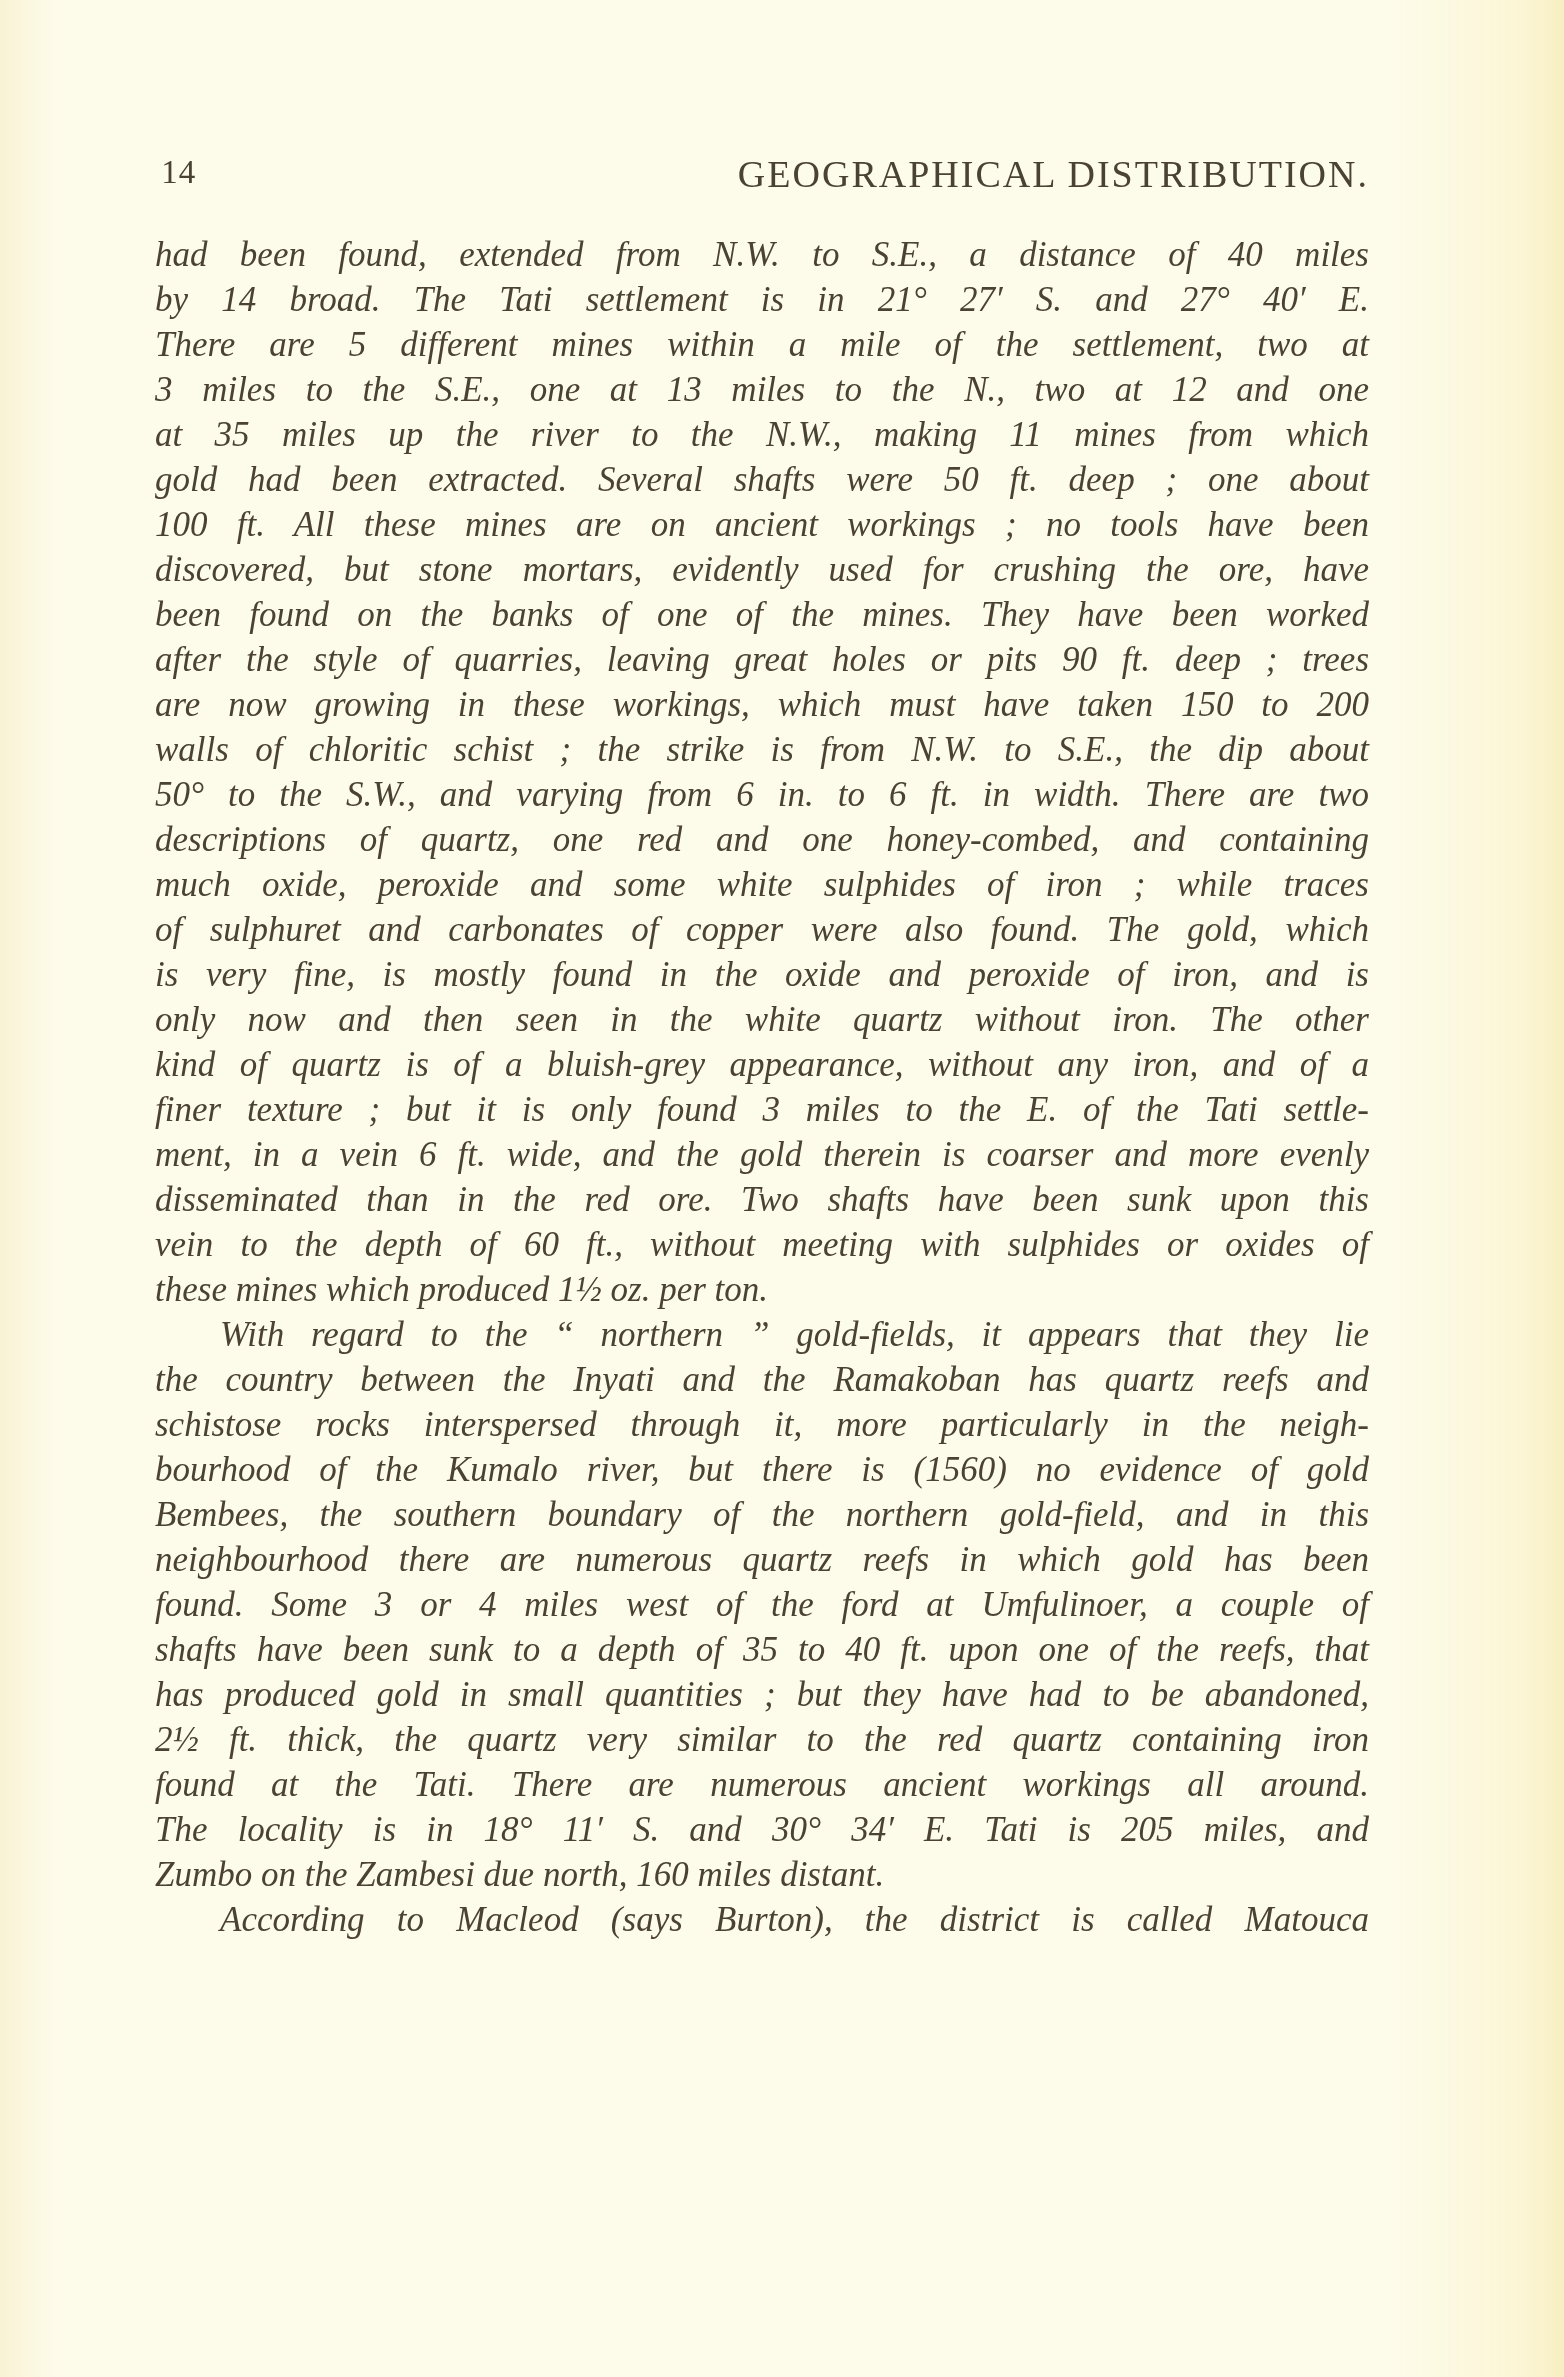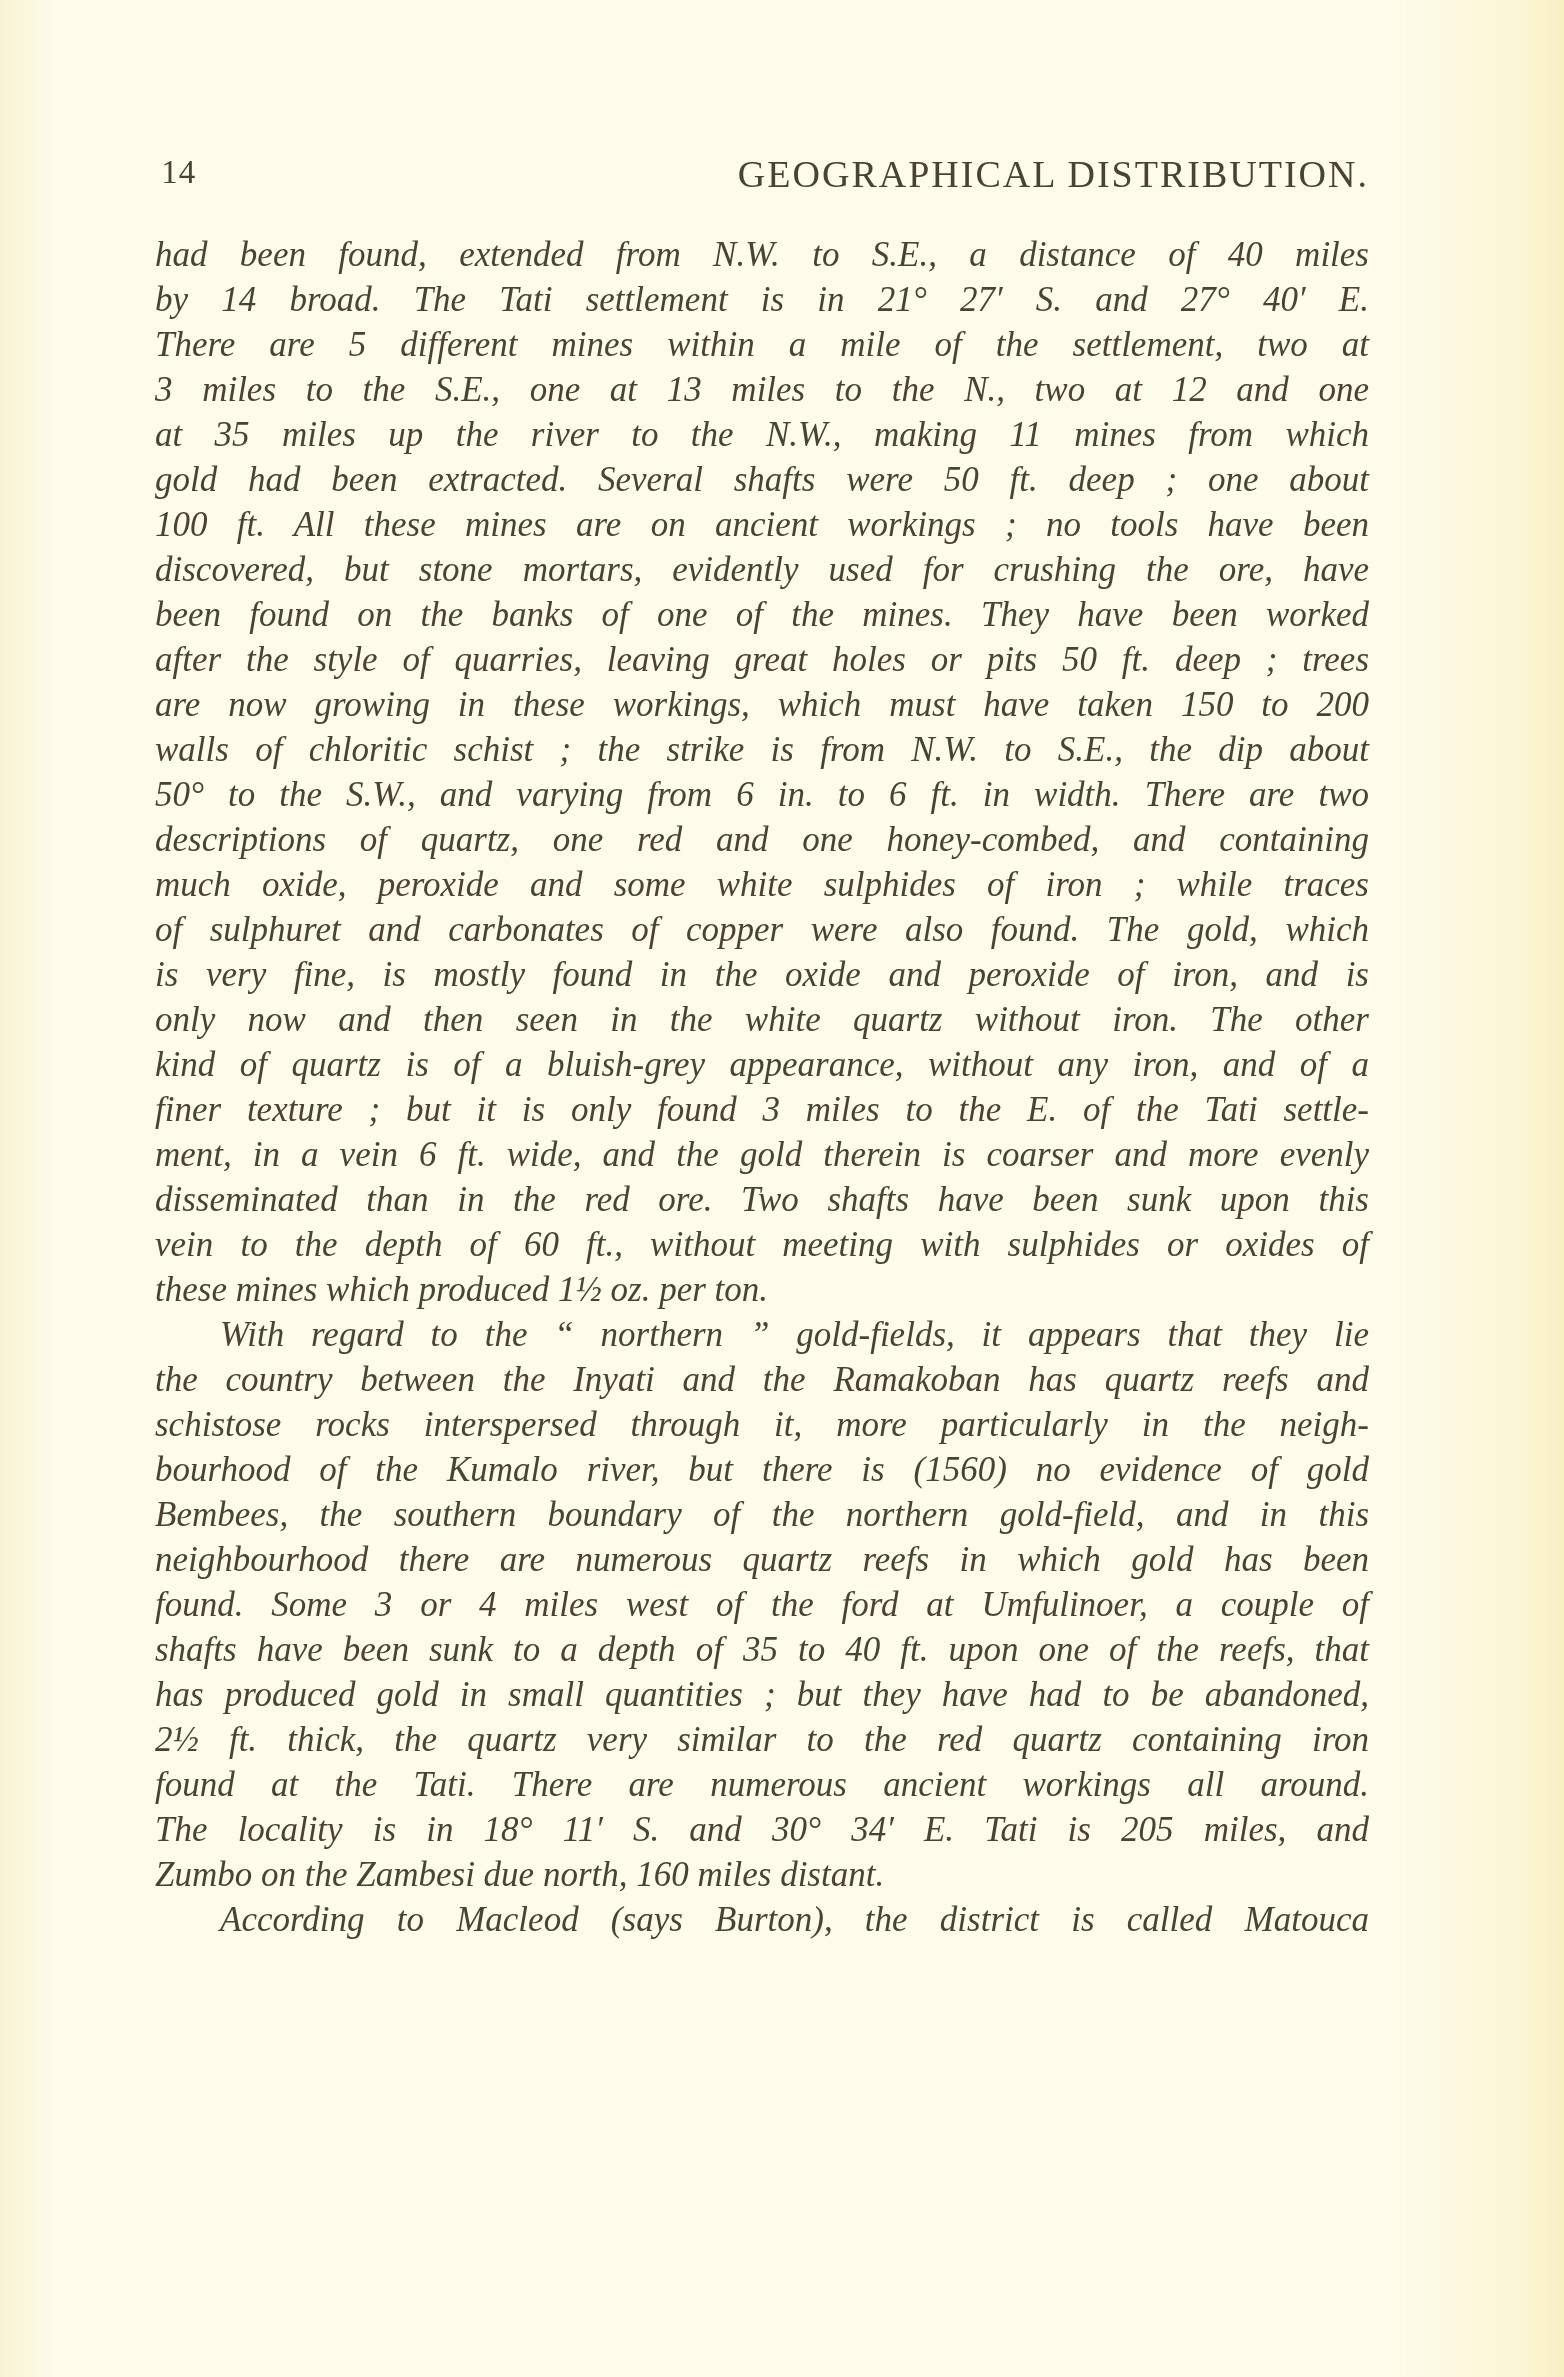--- a/index.html
+++ b/index.html
@@ -91,21 +91,21 @@
       <div>
         <span class="line">had been found, extended from N.W. to S.E., a distance of 40 miles</span>
         <span class="line">by 14 broad.  The Tati settlement is in 21° 27′ S. and 27° 40′ E.</span>
         <span class="line">There are 5 different mines within a mile of the settlement, two at</span>
         <span class="line">3 miles to the S.E., one at 13 miles to the N., two at 12 and one</span>
         <span class="line">at 35 miles up the river to the N.W., making 11 mines from which</span>
         <span class="line">gold had been extracted.  Several shafts were 50 ft. deep ; one about</span>
         <span class="line">100 ft.  All these mines are on ancient workings ; no tools have been</span>
         <span class="line">discovered, but stone mortars, evidently used for crushing the ore, have</span>
         <span class="line">been found on the banks of one of the mines.  They have been worked</span>
-        <span class="line">after the style of quarries, leaving great holes or pits 50 ft. deep ; trees</span>
+        <span class="line">after the style of quarries, leaving great holes or pits 90 ft. deep ; trees</span>
         <span class="line">are now growing in these workings, which must have taken 150 to 200</span>
         <span class="line">walls of chloritic schist ; the strike is from N.W. to S.E., the dip about</span>
         <span class="line">50° to the S.W., and varying from 6 in. to 6 ft. in width.  There are two</span>
         <span class="line">descriptions of quartz, one red and one honey-combed, and containing</span>
         <span class="line">much oxide, peroxide and some white sulphides of iron ; while traces</span>
         <span class="line">of sulphuret and carbonates of copper were also found.  The gold, which</span>
         <span class="line">is very fine, is mostly found in the oxide and peroxide of iron, and is</span>
         <span class="line">only now and then seen in the white quartz without iron.  The other</span>
         <span class="line">kind of quartz is of a bluish-grey appearance, without any iron, and of a</span>
         <span class="line">finer texture ; but it is only found 3 miles to the E. of the Tati settle-</span>

